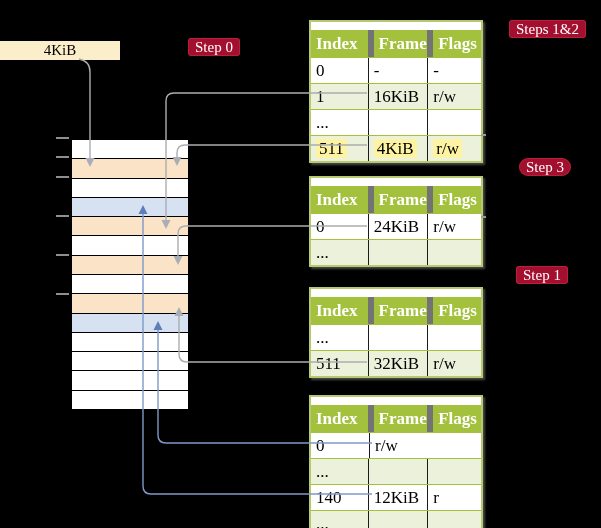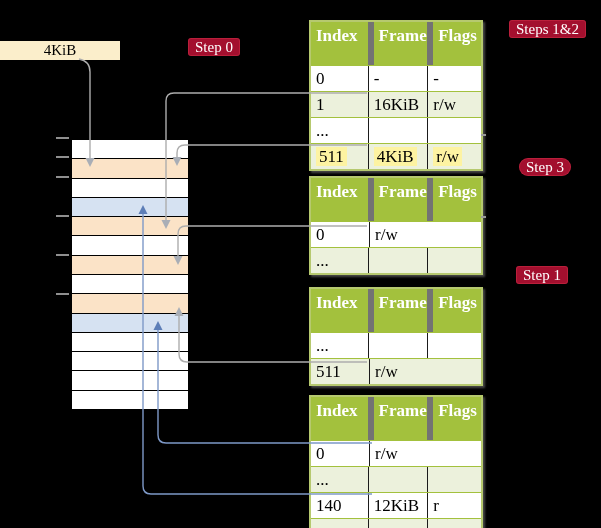--- a/index.html
+++ b/index.html
@@ -35,21 +35,21 @@
   .mrow.white{background:#fff;}
   .tick{position:absolute;left:56px;width:13px;height:2px;background:#8f8f8f;}
   
   .ptable{
     position:absolute;left:309px;width:174px;background:#fff;
     box-sizing:border-box;border:2px solid #b6c96f;
     box-shadow:2px 2px 2px rgba(130,130,130,.55);
     font-size:17px;color:#000;
   }
   .trow{display:flex;height:25px;border-top:1px solid #a3c13d;}
-  .trow.thead{height:43px;background:#a3c13d;border-top:none;}
+  .trow.thead{height:27px;background:#a3c13d;border-top:none;margin-top:8px;}
   .tcell{
     box-sizing:border-box;padding:1px 0 0 5px;overflow:hidden;white-space:nowrap;
     line-height:23px;
   }
   .tcell.c0{width:58px;}
   .tcell.c1{width:61px;}
   .tcell.c2{width:55px;}
   .trow .tcell{border-left:1px solid #1b1b1b;}
   .trow .tcell:first-child{border-left:none;}
   .thead .tcell{color:#fff;font-weight:bold;border-left:6px solid #737373;line-height:25px;}
@@ -127,20 +127,21 @@
       </div>
     </div>
   <div class="ptable" id="table-1">
       <div class="trow thead">
         <div class="tcell c0">Index</div>
         <div class="tcell c1">Frame</div>
         <div class="tcell c2">Flags</div>
       </div>
       <div class="trow">
         <div class="tcell c0">0</div>
+        <div class="tcell c1">24KiB</div>
         <div class="tcell c2">r/w</div>
       </div>
       <div class="trow shaded">
         <div class="tcell c0">...</div>
         <div class="tcell c1"></div>
         <div class="tcell c2"></div>
       </div>
     </div>
   <div class="ptable" id="table-2">
       <div class="trow thead">
@@ -148,20 +149,21 @@
         <div class="tcell c1">Frame</div>
         <div class="tcell c2">Flags</div>
       </div>
       <div class="trow">
         <div class="tcell c0">...</div>
         <div class="tcell c1"></div>
         <div class="tcell c2"></div>
       </div>
       <div class="trow shaded">
         <div class="tcell c0">511</div>
+        <div class="tcell c1">32KiB</div>
         <div class="tcell c2">r/w</div>
       </div>
     </div>
   <div class="ptable" id="table-3">
       <div class="trow thead">
         <div class="tcell c0">Index</div>
         <div class="tcell c1">Frame</div>
         <div class="tcell c2">Flags</div>
       </div>
       <div class="trow">

